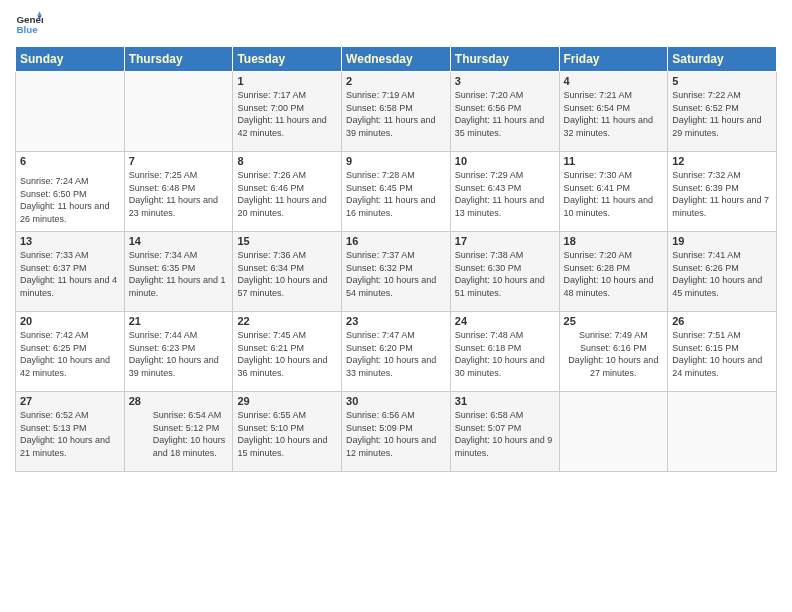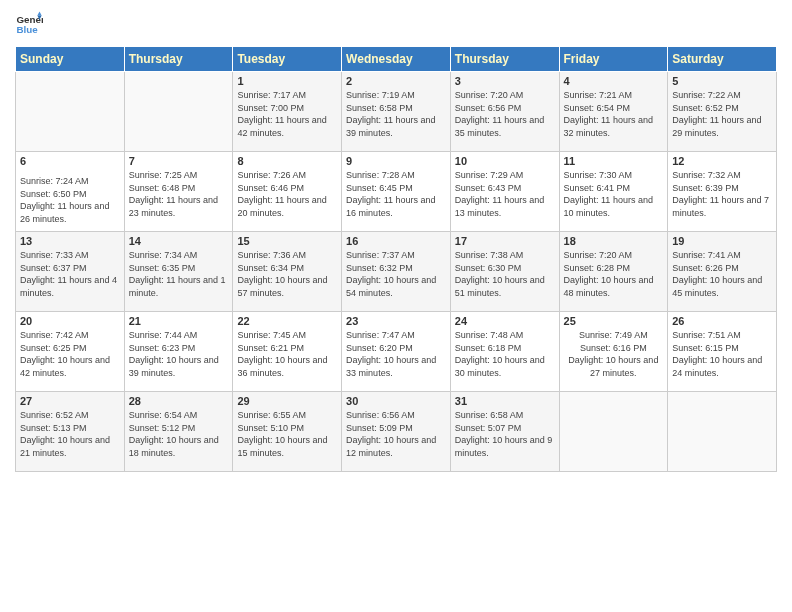--- a/index.html
+++ b/index.html
@@ -285,21 +285,21 @@
         </tr>
         <tr>
           <td>
             <span class="day-number">27</span>
             <div class="day-info" style="white-space: pre-line;">Sunrise: 6:52 AM
 Sunset: 5:13 PM
 Daylight: 10 hours and 21 minutes.</div>
           </td>
           <td>
             <span class="day-number">28</span>
-            <div class="day-info" style="white-space: pre-line;">Sunrise: 6:54 AM
+            <div class="day-info" style="white-space: pre-line; margin-left: 24px;">Sunrise: 6:54 AM
 Sunset: 5:12 PM
 Daylight: 10 hours and 18 minutes.</div>
           </td>
           <td>
             <span class="day-number">29</span>
             <div class="day-info" style="white-space: pre-line;">Sunrise: 6:55 AM
 Sunset: 5:10 PM
 Daylight: 10 hours and 15 minutes.</div>
           </td>
           <td>

